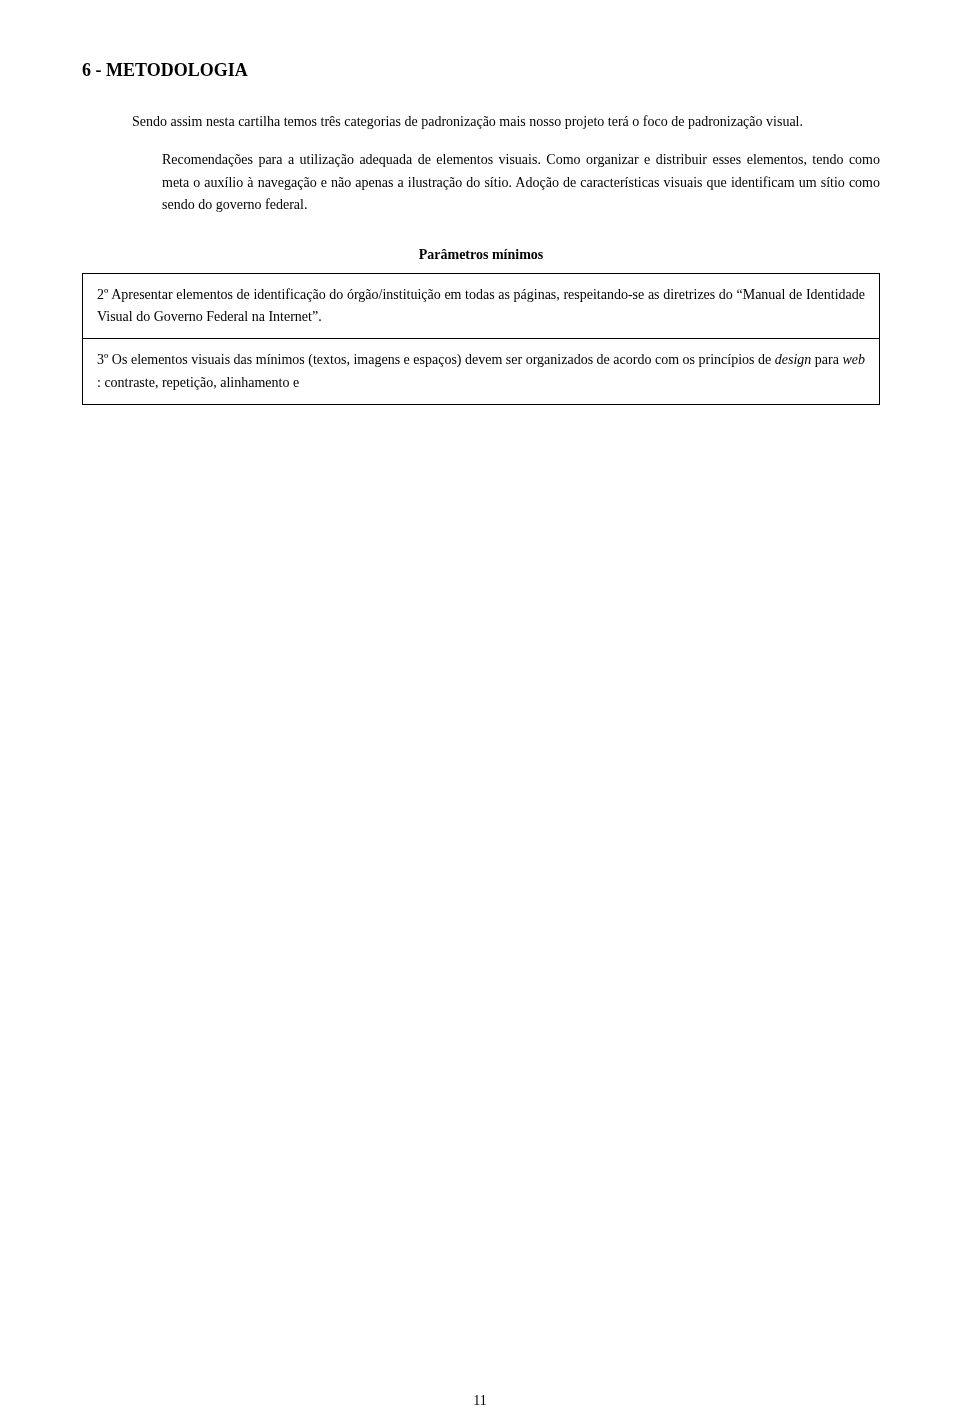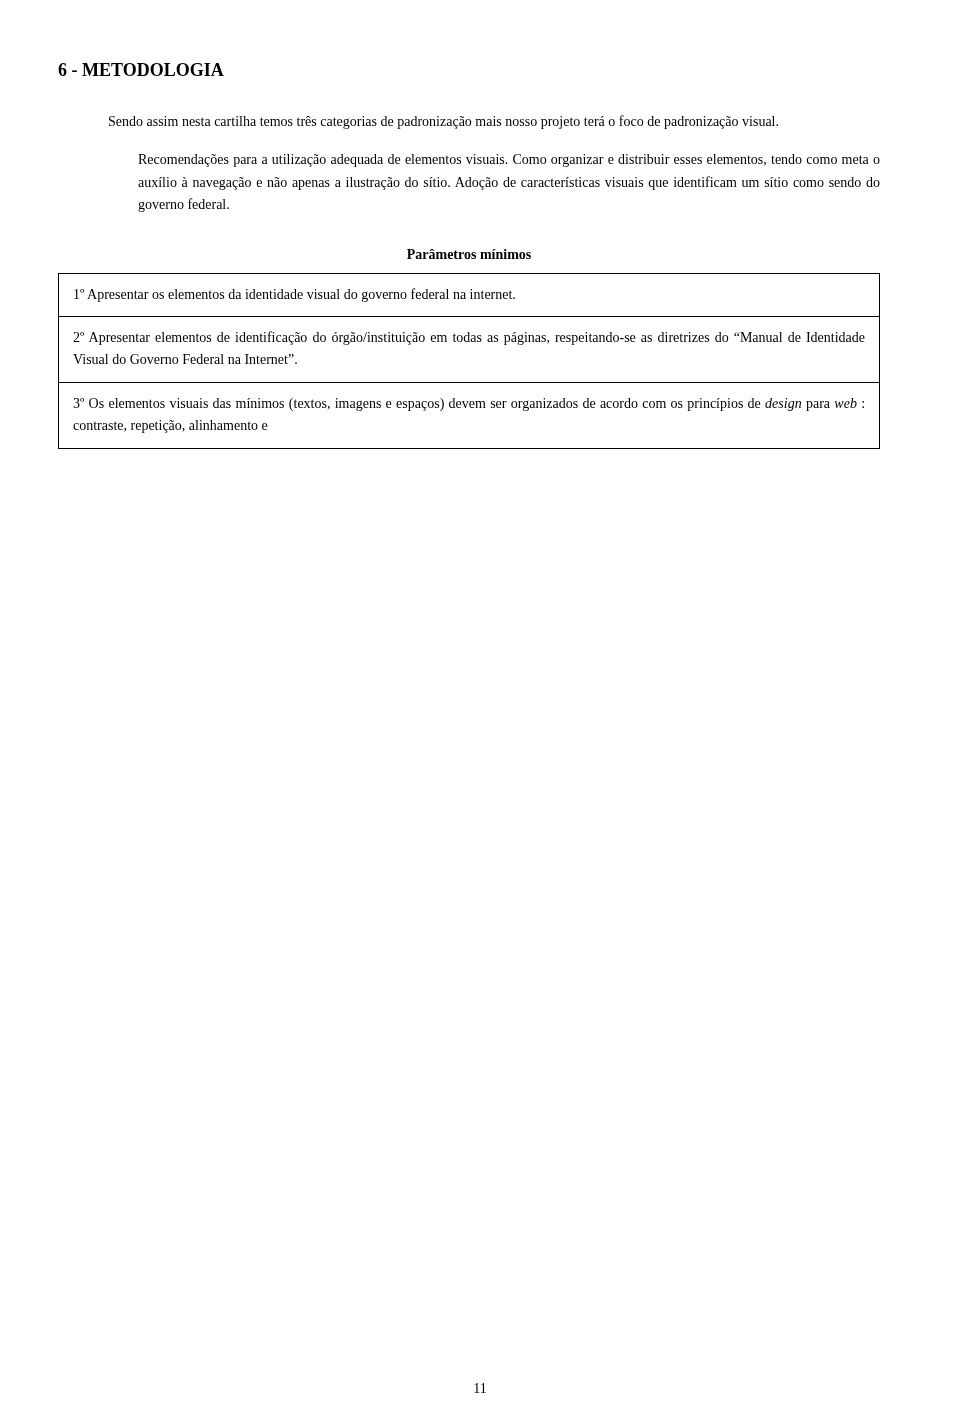--- a/index.html
+++ b/index.html
@@ -14,21 +14,21 @@
       font-size: 14px;
       color: #000000;
       width: 960px;
       min-height: 1421px;
     }
 
     .page {
       width: 960px;
       min-height: 1421px;
       background: #ffffff;
-      padding: 60px 80px 60px 58px;
+      padding: 60px 80px 60px 82px;
       position: relative;
     }
 
     .section-title {
       font-size: 18px;
       font-weight: bold;
       text-transform: uppercase;
       margin-bottom: 30px;
       text-align: left;
     }
@@ -75,21 +75,21 @@
     .parameters-table td {
       border: 1px solid #000000;
       padding: 10px 14px;
       text-align: justify;
       line-height: 1.6;
       vertical-align: top;
     }
 
     .page-number {
       position: absolute;
-      bottom: 24px;
+      bottom: 12px;
       left: 50%;
       transform: translateX(-50%);
       font-size: 14px;
       font-family: "Times New Roman", Times, serif;
     }
 
     em {
       font-style: italic;
     }
   </style>
@@ -106,25 +106,20 @@
 
   <p class="paragraph-indent">Recomendações para a utilização adequada de elementos visuais. Como organizar e distribuir esses elementos, tendo como meta o auxílio à navegação e não apenas a ilustração do sítio. Adoção de características visuais que identificam um sítio como sendo do governo federal.</p>
 
   <div class="parameters-section">
     <p class="parameters-title">Parâmetros mínimos</p>
 
     <table class="parameters-table">
       <tbody>
         <tr>
           <td>
-            <span>1º Apresentar os elementos da identidade visual do governo federal na internet.</span>
-          </td>
-        </tr>
-        <tr>
-          <td>
             <span>2º Apresentar elementos de identificação do órgão/instituição em todas as páginas, respeitando-se as diretrizes do “Manual de Identidade Visual do Governo Federal na Internet”.</span>
           </td>
         </tr>
         <tr>
           <td>
             <span>3º Os elementos visuais das mínimos (textos, imagens e espaços) devem ser organizados de acordo com os princípios de</span>
             <em>design</em>
             <span> </span>
             <span>para</span>
             <span> </span>

